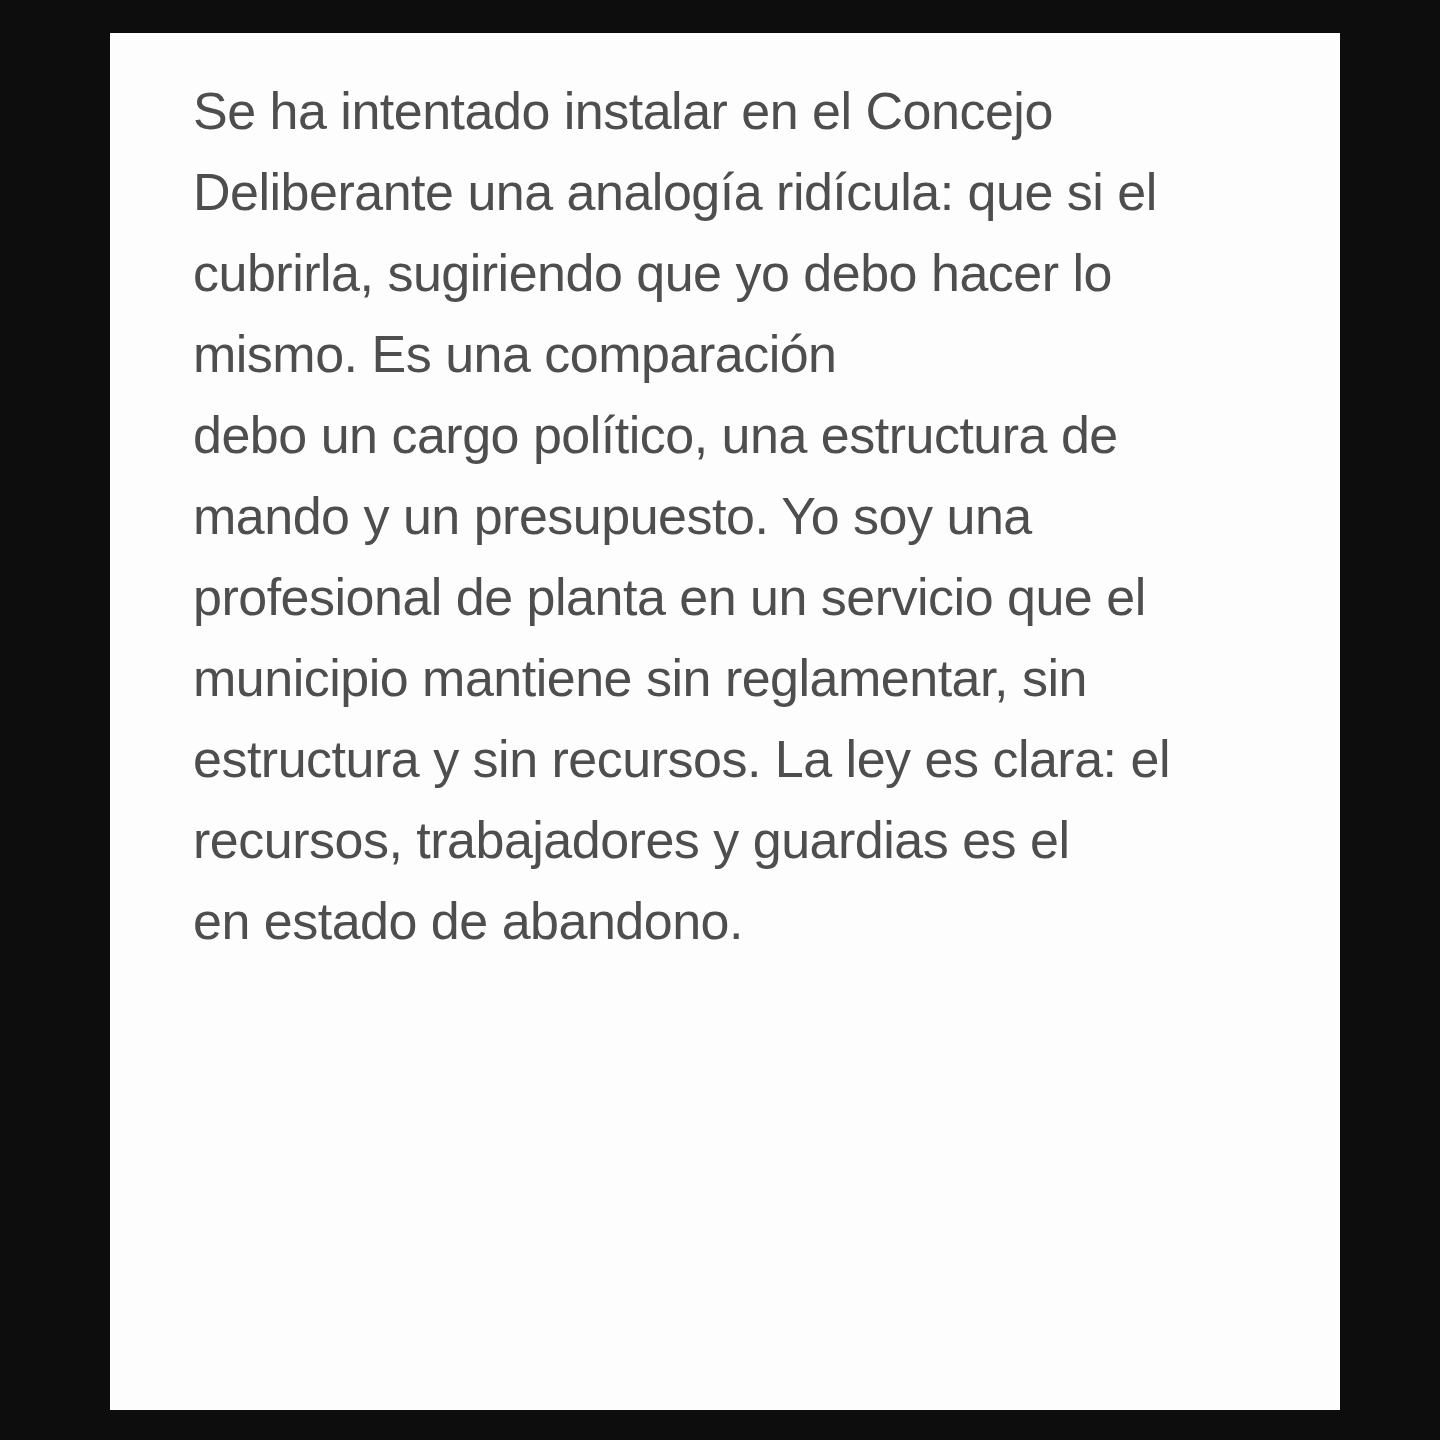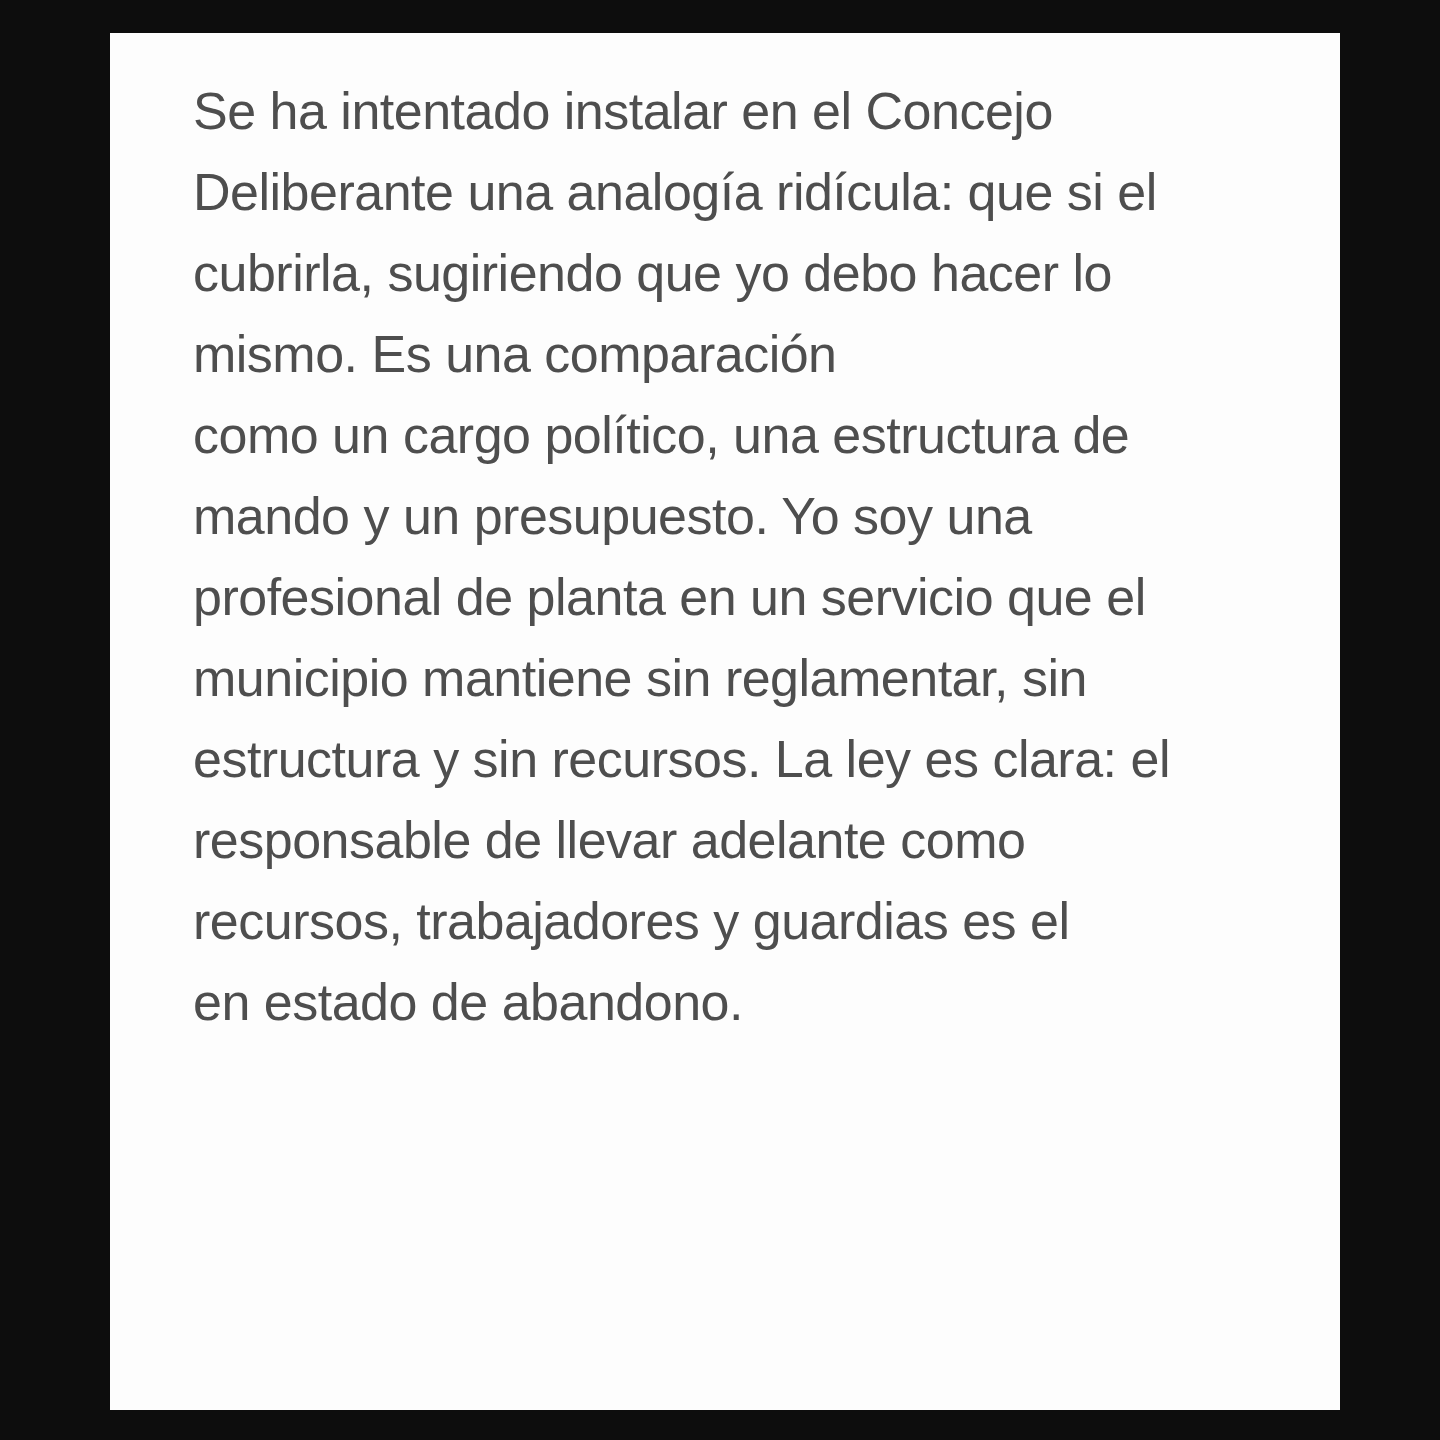--- a/index.html
+++ b/index.html
@@ -38,22 +38,21 @@
 </style>
 </head>
 <body>
 
 <div class="post-card">
   <div class="post-text">
     <div class="text-line">Se ha intentado instalar en el Concejo</div>
     <div class="text-line">Deliberante una analogía ridícula: que si el</div>
     <div class="text-line">cubrirla, sugiriendo que yo debo hacer lo</div>
     <div class="text-line">mismo. Es una comparación</div>
-    <div class="text-line">como un cargo político, una estructura de</div>
+    <div class="text-line">debo un cargo político, una estructura de</div>
     <div class="text-line">mando y un presupuesto. Yo soy una</div>
     <div class="text-line">profesional de planta en un servicio que el</div>
     <div class="text-line">municipio mantiene sin reglamentar, sin</div>
     <div class="text-line">estructura y sin recursos. La ley es clara: el</div>
-    <div class="text-line">responsable de llevar adelante como</div>
     <div class="text-line">recursos, trabajadores y guardias es el</div>
     <div class="text-line">en estado de abandono.</div>
   </div>
 </div>
 
 </body></html>

